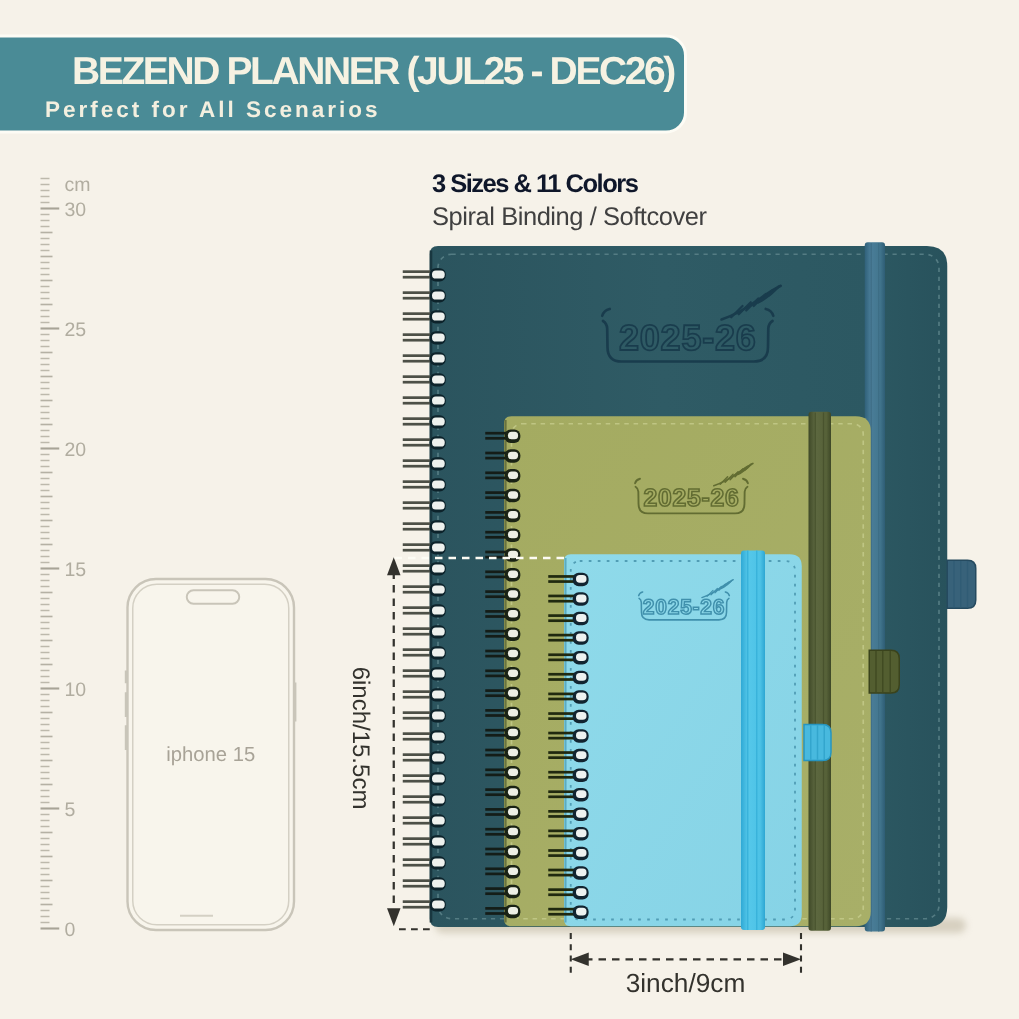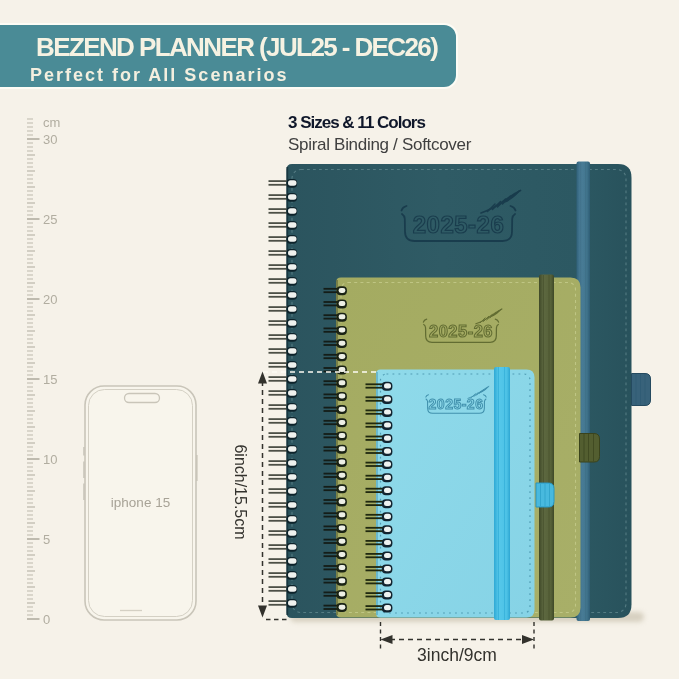--- a/index.html
+++ b/index.html
@@ -1,22 +1,22 @@
 <!DOCTYPE html>
 <html><head><meta charset="utf-8"><style>
 html,body{margin:0;padding:0;}
 body{width:679px;height:679px;background:#f6f2e9;font-family:"Liberation Sans",sans-serif;overflow:hidden;position:relative;}
 .abs{position:absolute;}
 </style></head><body>
 
 <div class="abs" style="left:-6px;top:23px;width:460px;height:62px;background:#4a8b96;border:2px solid #fdfcf5;border-radius:0 14px 14px 0;"></div>
 
-<div class="abs" style="left:36px;top:34px;line-height:1;white-space:nowrap;font-weight:bold;font-size:26px;letter-spacing:-1.6px;color:#f6f2e2;">BEZEND PLANNER (JUL25 - DEC26)</div>
-
-<div class="abs" style="left:30px;top:66px;line-height:1;white-space:nowrap;font-weight:bold;font-size:18px;color:#f3efdf;letter-spacing:2px;">Perfect for All Scenarios</div>
+<div class="abs" style="left:48px;top:34px;line-height:1;white-space:nowrap;font-weight:bold;font-size:26px;letter-spacing:-1.6px;color:#f6f2e2;">BEZEND PLANNER (JUL25 - DEC26)</div>
+
+<div class="abs" style="left:30px;top:66px;line-height:1;white-space:nowrap;font-weight:bold;font-size:15px;color:#f3efdf;letter-spacing:2px;">Perfect for All Scenarios</div>
 
 <div class="abs" style="left:288px;top:113.5px;line-height:1;white-space:nowrap;font-size:17px;letter-spacing:-1px;font-weight:bold;color:#0f172a;">3 Sizes &amp; 11 Colors</div>
 
 <div class="abs" style="left:288px;top:136px;line-height:1;white-space:nowrap;font-size:17px;letter-spacing:-0.3px;font-weight:normal;color:#404040;">Spiral Binding / Softcover</div>
 <svg class="abs" style="left:0;top:0;" width="679" height="679" viewBox="0 0 679 679" font-family="Liberation Sans, sans-serif">
 <defs>
 <linearGradient id="bigcov" x1="0" y1="0" x2="1" y2="0">
         <stop offset="0" stop-color="#2b545e"></stop>
         <stop offset="0.45" stop-color="#2f5b65"></stop>
         <stop offset="0.85" stop-color="#2c5862"></stop>

